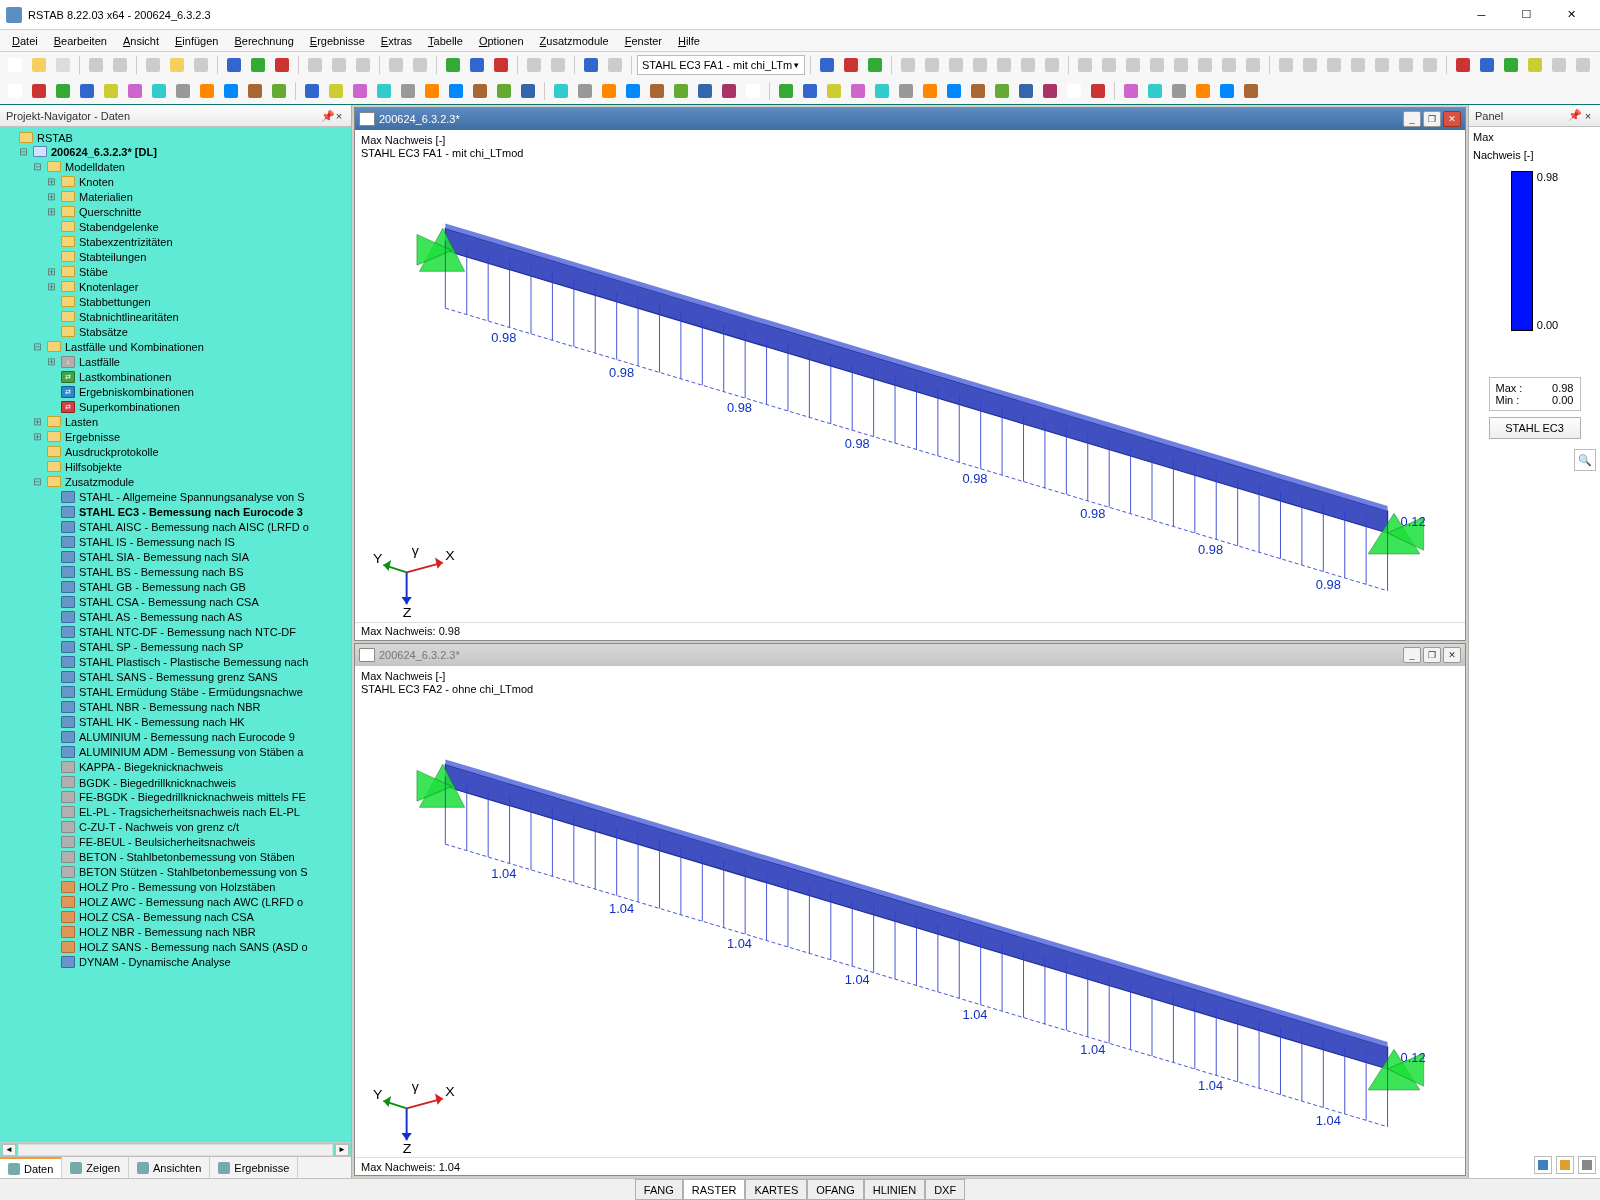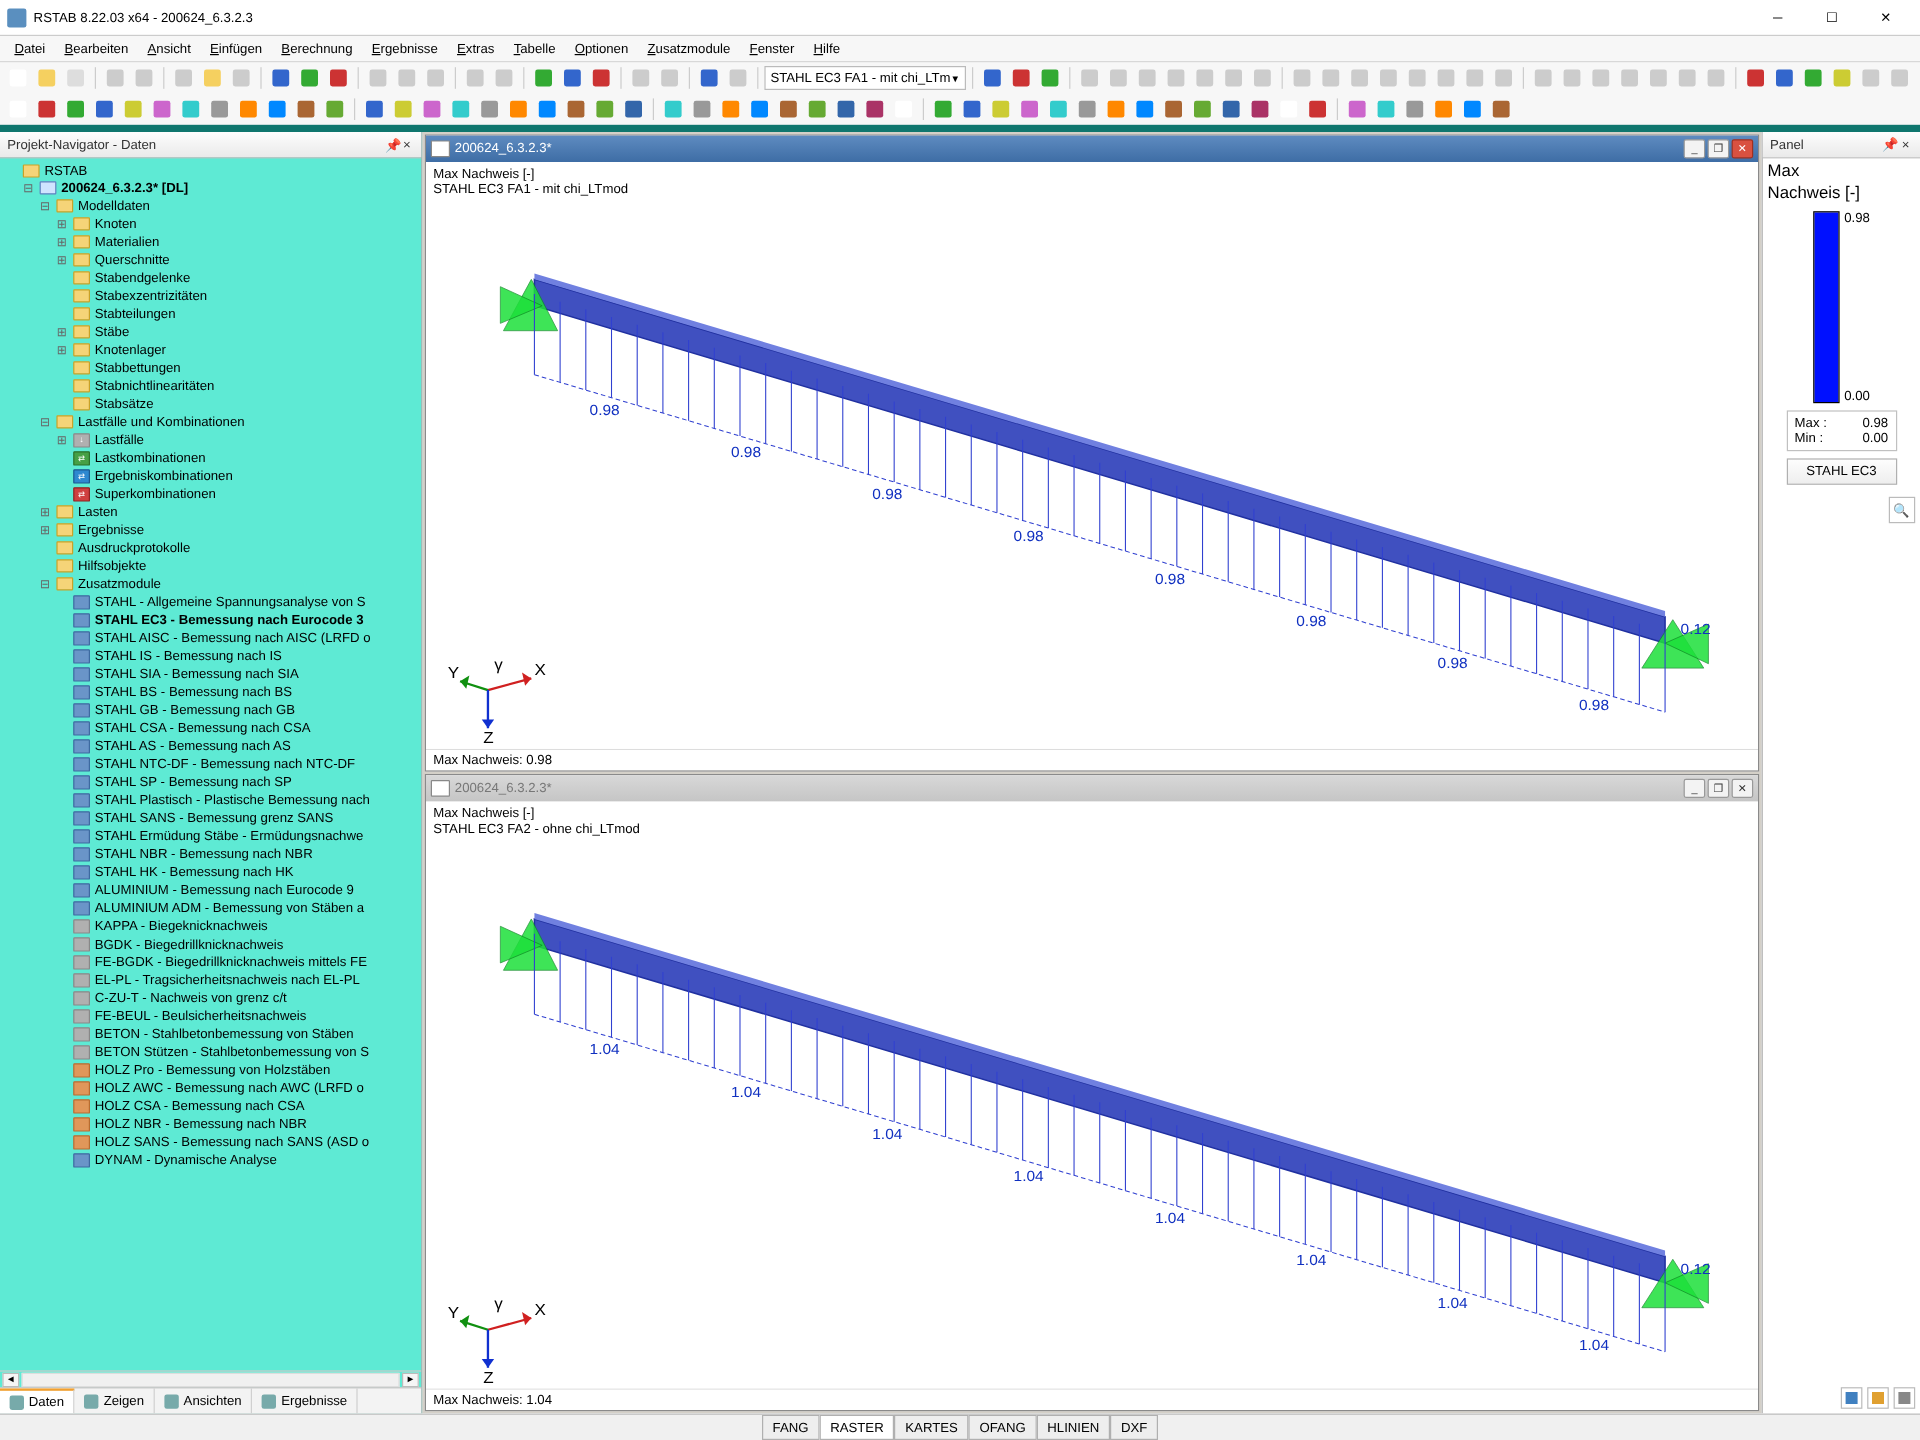--- a/index.html
+++ b/index.html
@@ -11,21 +11,21 @@
 .titlebar .title { flex: 1; color: #000; }
 .winbtns { display: flex; gap: 0; }
 .winbtn { width: 45px; height: 28px; display: flex; align-items: center; justify-content: center; color: #000; cursor: pointer; }
 
 
 .menubar { height: 22px; background: #f7f7f7; display: flex; align-items: center; padding: 0 4px; border-bottom: 1px solid #d0d0d0; }
 .menubar .item { padding: 2px 8px; cursor: pointer; }
 .menubar .item u { text-decoration: underline; }
 
 
-.toolbars { background: #f7f7f7; border-bottom: 6px solid #0f766e; }
+.toolbars { background: #f7f7f7; border-bottom: 1px solid #0f766e; }
 .toolrow { height: 26px; display: flex; align-items: center; padding: 2px 4px; gap: 2px; }
 .tbtn { width: 22px; height: 22px; border: 1px solid transparent; border-radius: 2px; display: flex; align-items: center; justify-content: center; cursor: pointer; position: relative; }
 .tsep { width: 1px; height: 18px; background: #ccc; margin: 0 3px; }
 .tcombo { height: 20px; border: 1px solid #bbb; background: #fff; padding: 0 4px; display: flex; align-items: center; min-width: 140px; font-size: 11px;}
 .tcombo .arrow { margin-left: auto; font-size: 8px; }
 
 .dot { width: 14px; height: 14px; border-radius: 2px; }
 
 
 .main { flex: 1; display: flex; overflow: hidden; }
@@ -60,25 +60,25 @@
 .vtitle .vb { width: 18px; height: 16px; background: #f3f3f3; border: 1px solid #999; display: flex; align-items: center; justify-content: center; font-size: 9px; color:#333; cursor: pointer; border-radius:2px;}
 .vtitle .vb.cl { background: #d95140; color:#fff; border-color:#a03020;}
 .vcanvas { flex: 1; position: relative; background: #fff; overflow: hidden; }
 .vinfo { position: absolute; top: 4px; left: 6px; font-size: 11px; color: #000; line-height: 13px; }
 .vfoot { height: 18px; border-top: 1px solid #ddd; padding: 0 6px; display: flex; align-items: center; color: #000; font-size: 11px; }
 
 
 .panelwrap { width: 132px; background: #fff; border-left: 1px solid #b0b0b0; display: flex; flex-direction: column; }
 .ptitle { height: 22px; background: linear-gradient(#fdfdfd,#eaeaea); border-bottom: 1px solid #c0c0c0; display: flex; align-items: center; padding: 0 6px; font-size: 11px; color: #333; }
 .pbody { flex: 1; padding: 4px; display: flex; flex-direction: column; gap: 6px; align-items: center; }
-.pbody .h { font-size: 14px; align-self: flex-start; color: #000; line-height: 12px; }
+.pbody .h { font-size: 11px; align-self: flex-start; color: #000; line-height: 12px; }
 .scalewrap { display: flex; align-items: stretch; gap: 4px; height: 160px; margin-top: 4px;}
 .scalebar { width: 22px; background: linear-gradient(#0010ff,#0010ff); border: 1px solid #000; }
 .scalelabels { display: flex; flex-direction: column; justify-content: space-between; font-size: 10px; color: #000; }
-.statbox { border: 1px solid #c0c0c0; padding: 4px 6px; width: 92px; font-size: 11px; background:#fff;}
+.statbox { border: 1px solid #c0c0c0; padding: 4px 6px; width: 92px; font-size: 11px; background:#fff;margin-top:40px;}
 .statrow { display: flex; justify-content: space-between; }
 .panelbtn { width: 92px; height: 22px; border: 1px solid #b0b0b0; background: linear-gradient(#fdfdfd,#eee); cursor: pointer; font-size: 11px; }
 .pfoot { margin-top: auto; padding: 4px; display: flex; gap: 4px; justify-content: flex-end; }
 .pfoot .pb { width: 18px; height: 18px; border: 1px solid #bbb; cursor: pointer; display:flex; align-items:center; justify-content:center;}
 
 
 .statusbar { height: 22px; background: #f0f0f0; border-top: 1px solid #c0c0c0; display: flex; align-items: center; }
 .statuscells { margin-left: auto; margin-right: auto; display: flex; height: 100%; }
 .scell { border: 1px solid #b0b0b0; padding: 2px 8px; background: #eee; font-size: 11px; display:flex; align-items:center;}
 .scell.active { background: #fff; }

